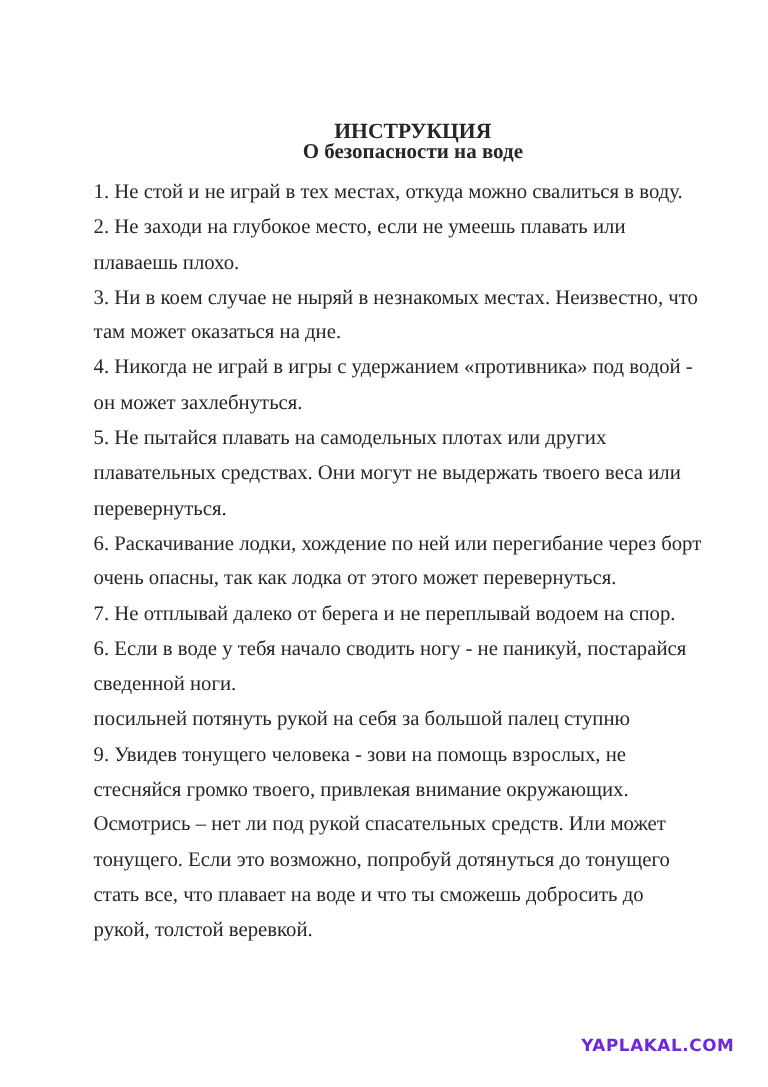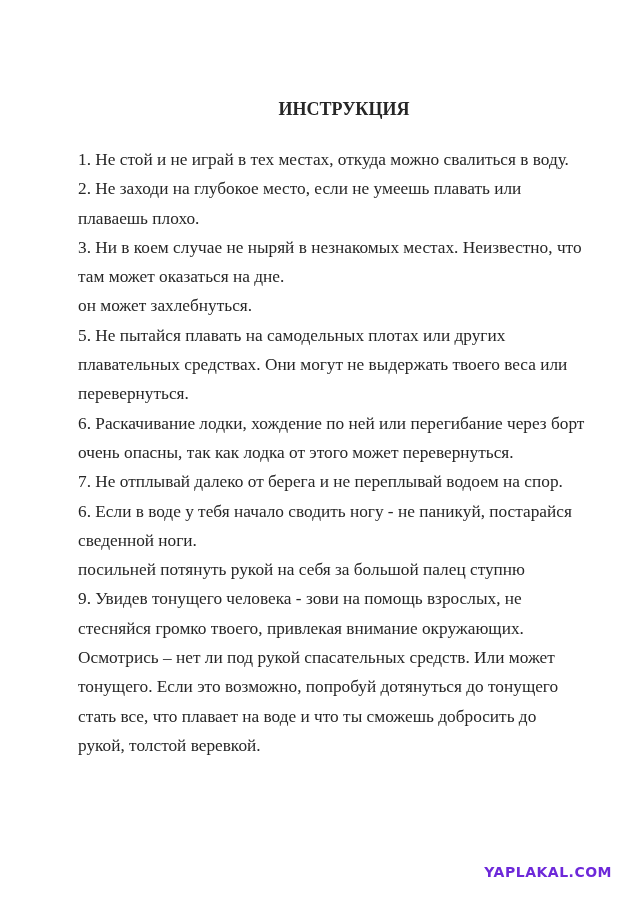--- a/index.html
+++ b/index.html
@@ -32,27 +32,29 @@
       font-family: "DejaVu Sans", sans-serif; font-weight: bold;
       font-size: 14px; letter-spacing: 0.5px;
       color: #6d28d9;
     }
   </style>
 </head>
 <body>
 
 <div class="page">
   <div class="title">ИНСТРУКЦИЯ</div>
+  <div class="subtitle">О безопасности на воде</div>
 
   <div class="body">
     <div class="line">1. Не стой и не играй в тех местах, откуда можно свалиться в воду.</div>
     <div class="line">2. Не заходи на глубокое место, если не умеешь плавать или</div>
     <div class="line">плаваешь плохо.</div>
     <div class="line">3. Ни в коем случае не ныряй в незнакомых местах. Неизвестно, что</div>
     <div class="line">там может оказаться на дне.</div>
+    <div class="line">4. Никогда не играй в игры с удержанием «противника» под водой -</div>
     <div class="line">он может захлебнуться.</div>
     <div class="line">5. Не пытайся плавать на самодельных плотах или других</div>
     <div class="line">плавательных средствах. Они могут не выдержать твоего веса или</div>
     <div class="line">перевернуться.</div>
     <div class="line">6. Раскачивание лодки, хождение по ней или перегибание через борт</div>
     <div class="line">очень опасны, так как лодка от этого может перевернуться.</div>
     <div class="line">7. Не отплывай далеко от берега и не переплывай водоем на спор.</div>
     <div class="line">6. Если в воде у тебя начало сводить ногу - не паникуй, постарайся</div>
     <div class="line">сведенной ноги.</div>
     <div class="line">посильней потянуть рукой на себя за большой палец ступню</div>

